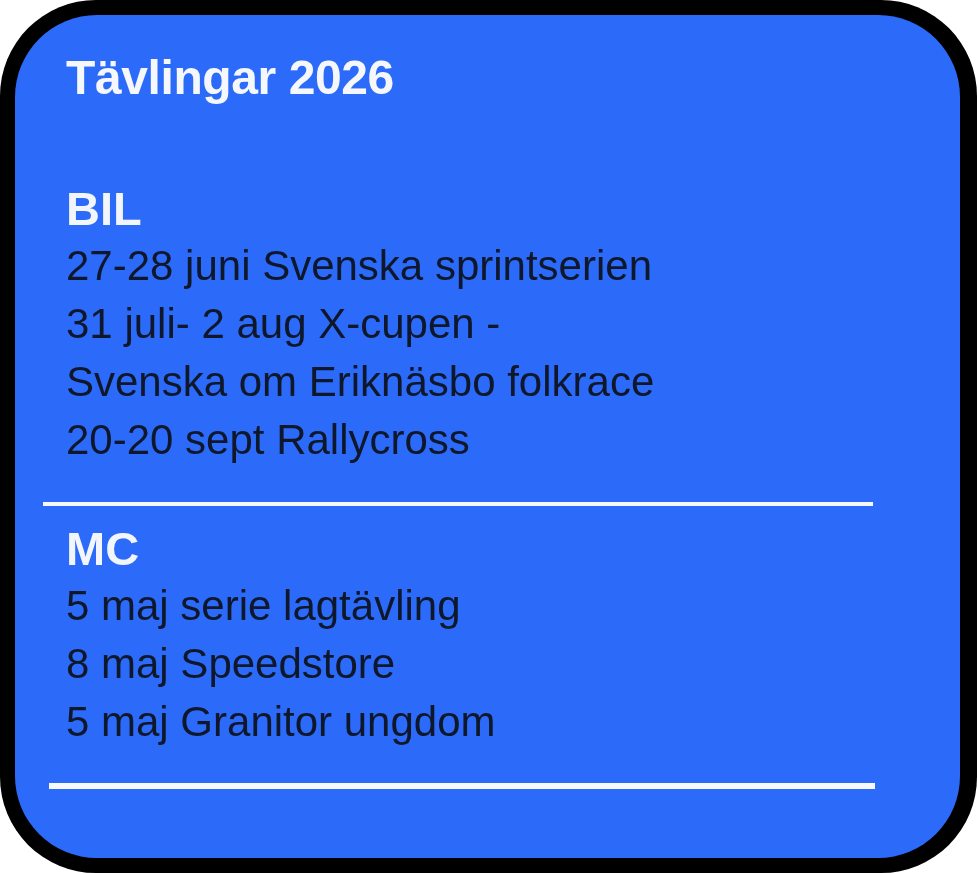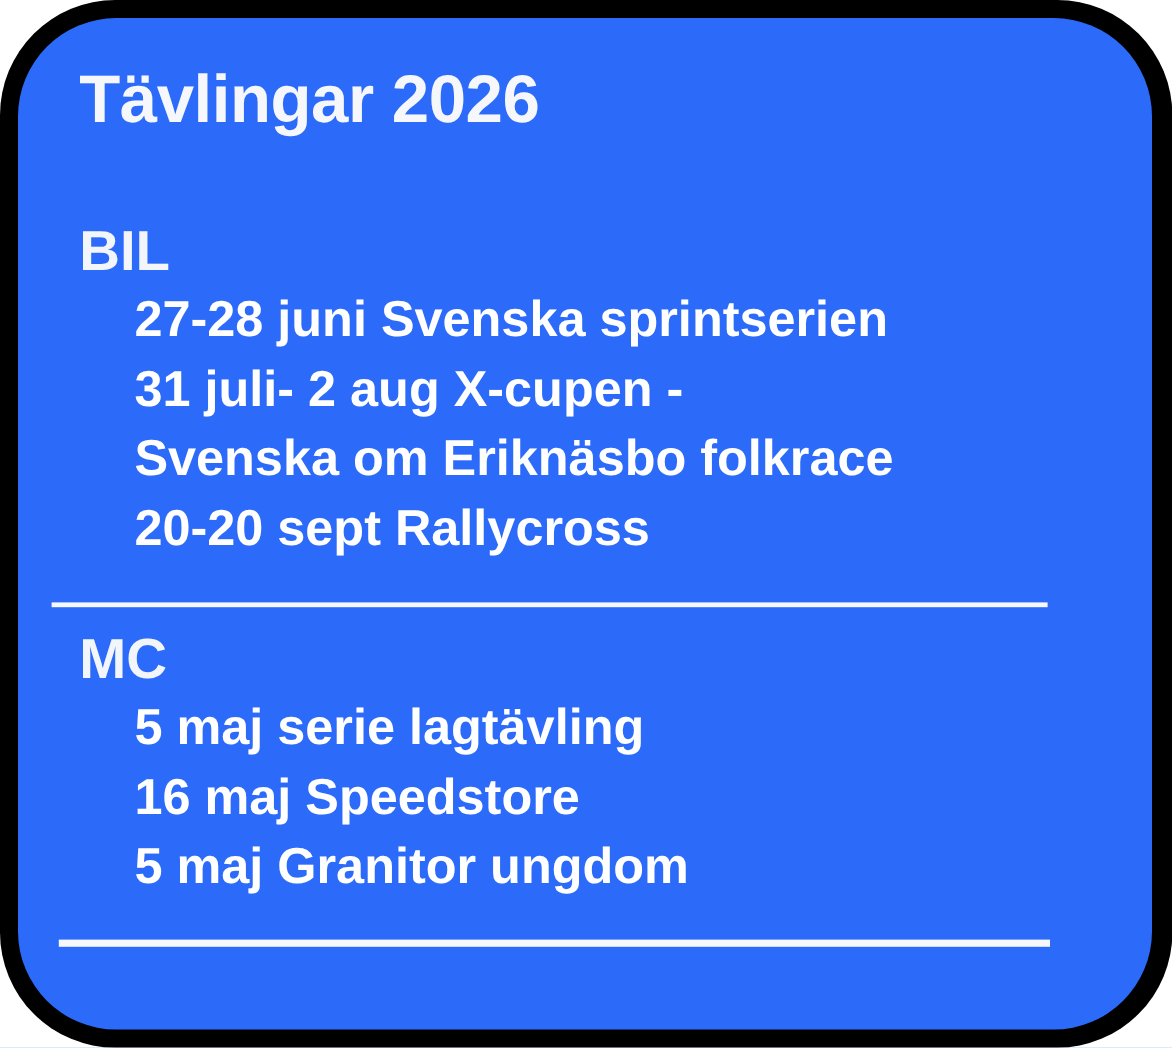--- a/index.html
+++ b/index.html
@@ -35,21 +35,21 @@
     background: #2C6BFA;
     border-radius: 82px;
     padding: 0;
     overflow: hidden;
   }
 
   .card-title {
     position: absolute;
     left: 51px;
     top: 35px;
-    font-size: 56px;
+    font-size: 48px;
     font-weight: bold;
     color: #F5F7FB;
     letter-spacing: -0.4px;
     white-space: nowrap;
   }
 
   .section {
     position: absolute;
     left: 51px;
   }
@@ -59,25 +59,24 @@
   .section-heading {
     font-size: 47px;
     font-weight: bold;
     color: #F2F5FA;
     line-height: 57px;
     white-space: nowrap;
   }
 
   .event-line {
     font-size: 42px;
-    font-weight: bold;
-    color: #ffffff;
+    font-weight: normal;
+    color: #0f172a;
     line-height: 58px;
     white-space: nowrap;
-    margin-left: 46px;
   }
 
   .divider {
     position: absolute;
     background: #F6F8FC;
   }
   .divider-1 {
     left: 28px;
     top: 487px;
     width: 830px;
@@ -104,20 +103,20 @@
       <div class="event-line">31 juli- 2 aug X-cupen -</div>
       <div class="event-line">Svenska om Eriknäsbo folkrace</div>
       <div class="event-line">20-20 sept Rallycross</div>
     </div>
 
     <div class="divider divider-1"></div>
 
     <div class="section section-mc">
       <div class="section-heading">MC</div>
       <div class="event-line">5 maj serie lagtävling</div>
-      <div class="event-line">16 maj Speedstore</div>
+      <div class="event-line">8 maj Speedstore</div>
       <div class="event-line">5 maj Granitor ungdom</div>
     </div>
 
     <div class="divider divider-2"></div>
 
   </div>
 </div>
 
 </body></html>

